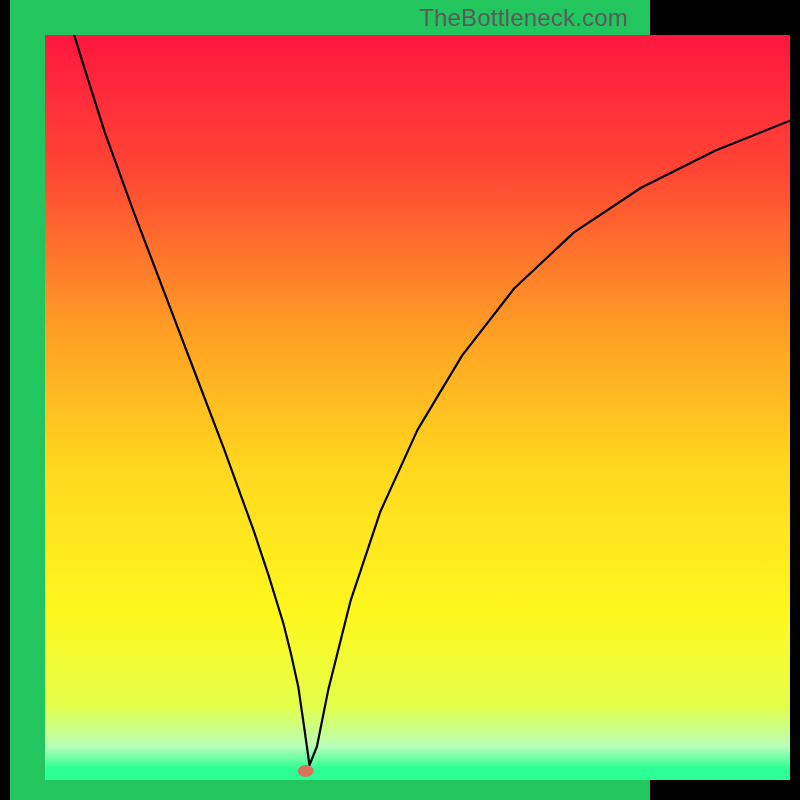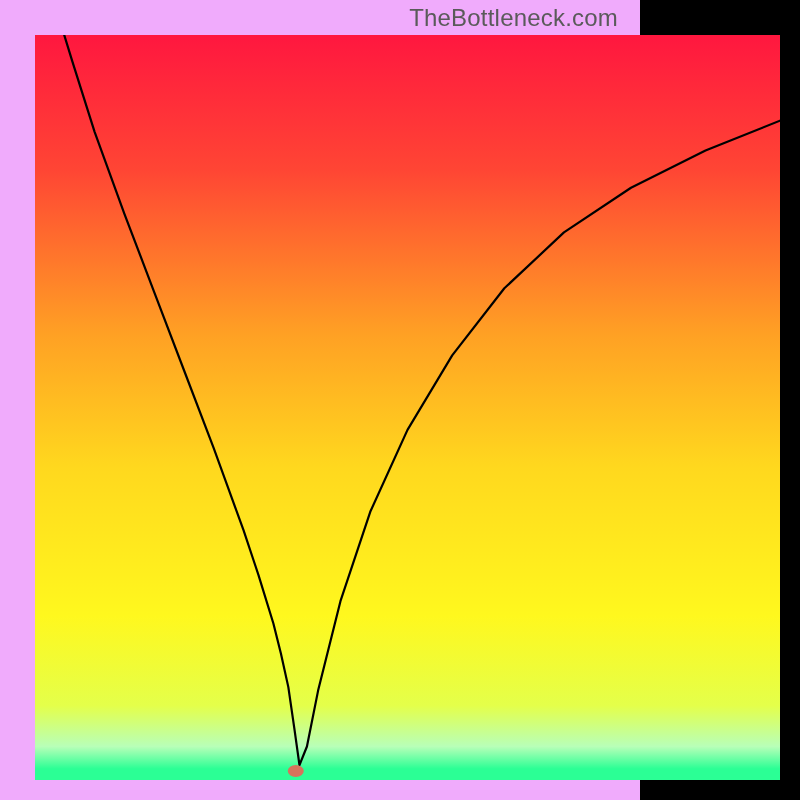--- a/index.html
+++ b/index.html
@@ -7,21 +7,22 @@
     padding: 0;
     width: 800px;
     height: 800px;
     background: #000;
     overflow: hidden;
   }
   .frame {
     position: relative;
     width: 640px;
     height: 800px;
-    background: #f0abfc;
+    background: #22c55e;
+    margin-left: 10px;
   }
   .watermark {
     position: absolute;
     top: 4px;
     right: 22px;
     font-family: Arial, Helvetica, sans-serif;
     font-size: 24px;
     font-weight: 500;
     color: #5a5a5a;
     letter-spacing: 0.2px;

